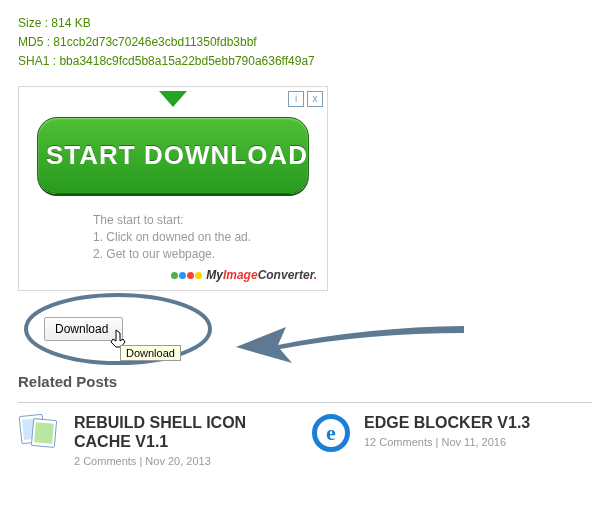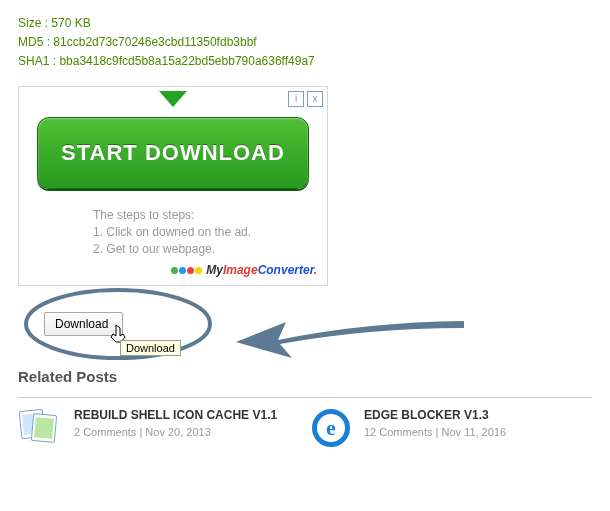--- a/index.html
+++ b/index.html
@@ -39,26 +39,26 @@
     display: inline-block;
     width: 0; height: 0;
     border-left: 14px solid transparent;
     border-right: 14px solid transparent;
     border-top: 16px solid #24a324;
   }
   .ad-button {
     margin: 4px 14px 10px;
     background: linear-gradient(#4fbf35, #289a1f);
     border: 1px solid #1d6a12;
-    border-radius: 12px;
+    border-radius: 20px;
     box-shadow: 0 2px 0 #0e5a08, inset 0 1px 2px rgba(255,255,255,.4);
     color: #fff;
     text-align: center;
     font-weight: bold;
-    font-size: 22px;
+    font-size: 26px;
     letter-spacing: 1px;
     padding: 22px 8px;
     text-shadow: 0 -1px 0 rgba(0,0,0,.4);
     cursor: pointer;
     white-space: nowrap;
   }
   .ad-steps {
     color: #9a9a9a;
     font-size: 12px;
     line-height: 1.45;
@@ -69,21 +69,21 @@
     padding: 2px 6px 4px;
     font-size: 12px;
     font-weight: bold;
     font-style: italic;
   }
   .brand-dots .d {
     display:inline-block; width:7px; height:7px; border-radius:50%;
     margin-right:1px; vertical-align: baseline;
   }
   .d-g{background:#4caf50}.d-b{background:#2196f3}.d-r{background:#f44336}.d-y{background:#ffd200}
-  .brand-my{color:#333}.brand-img{color:#e53935}.brand-conv{color:#1d4ed8}.brand-dot{color:#e53935}
+  .brand-my{color:#333}.brand-img{color:#e53935}.brand-conv{color:#404040}.brand-dot{color:#e53935}
   
   .dl-row { position: relative; height: 76px; margin-top: -6px; }
   .circle-overlay {
     position: absolute; left: 2px; top: -6px;
     width: 196px; height: 76px; pointer-events: none;
   }
   .dl-btn {
     position: absolute; left: 26px; top: 20px;
     background: linear-gradient(#fdfdfd, #eee);
     border: 1px solid #a8a8a8;
@@ -106,21 +106,21 @@
   .related h3 {
     color:#555; font-size:15px; font-weight:bold;
     border-bottom:1px solid #ccc; padding-bottom:12px; margin:0 0 10px;
   }
   .cards { display:flex; gap:20px; }
   .card { display:flex; gap:10px; align-items:flex-start; width:270px; }
   .thumb {
     width:46px; height:40px; flex:none; background:#f2f2f2;
     display:flex; align-items:center; justify-content:center; position:relative;
   }
-  .card-title { color:#333; font-weight:bold; font-size:12px; line-height:1.2; cursor:pointer; }
+  .card-title { color:#333; font-weight:bold; font-size:16px; line-height:1.2; cursor:pointer; }
   .card-meta { color:#999; font-size:11px; margin-top:4px; }
   
   .thumb1 { background:transparent; }
   .doc {
     position:absolute; width:22px; height:26px; background:#fff;
     border:1px solid #7aa0c9; border-radius:2px;
   }
   .doc::after{
     content:""; position:absolute; left:2px; right:2px; top:3px; bottom:3px;
     background:#cfe6fb;
@@ -137,34 +137,34 @@
   .ering::after{
     content:"e"; position:absolute; inset:0; color:#1a7fd6;
     font-weight:bold; font-size:22px; font-family:Georgia,serif;
     display:flex;align-items:center;justify-content:center;
   }
 </style>
 </head>
 <body>
 
 <div class="fileinfo">
-  <div><span class="lbl">Size</span><span>570 KB</span></div>
+  <div><span class="lbl">Size</span><span>814 KB</span></div>
   <div><span class="lbl">MD5</span><span>81ccb2d73c70246e3cbd11350fdb3bbf</span></div>
   <div><span class="lbl">SHA1</span><span>bba3418c9fcd5b8a15a22bd5ebb790a636ff49a7</span></div>
 </div>
 
 <div class="adbox">
   <div class="adclose">
     <span>i</span>
     <span>x</span>
   </div>
   <div class="ad-arrow"><span class="ad-arrow-tri"></span></div>
   <div class="ad-button">START DOWNLOAD</div>
   <div class="ad-steps">
-    <div>The steps to steps:</div>
+    <div>The start to start:</div>
     <div>1. Click on downed on the ad.</div>
     <div>2. Get to our webpage.</div>
   </div>
   <div class="ad-brand">
     <span class="brand-dots"><span class="d d-g"></span><span class="d d-b"></span><span class="d d-r"></span><span class="d d-y"></span></span>
     <span class="brand-my">My</span><span class="brand-img">Image</span><span class="brand-conv">Converter</span><span class="brand-dot">.</span>
   </div>
 </div>
 
 <div class="dl-row">

